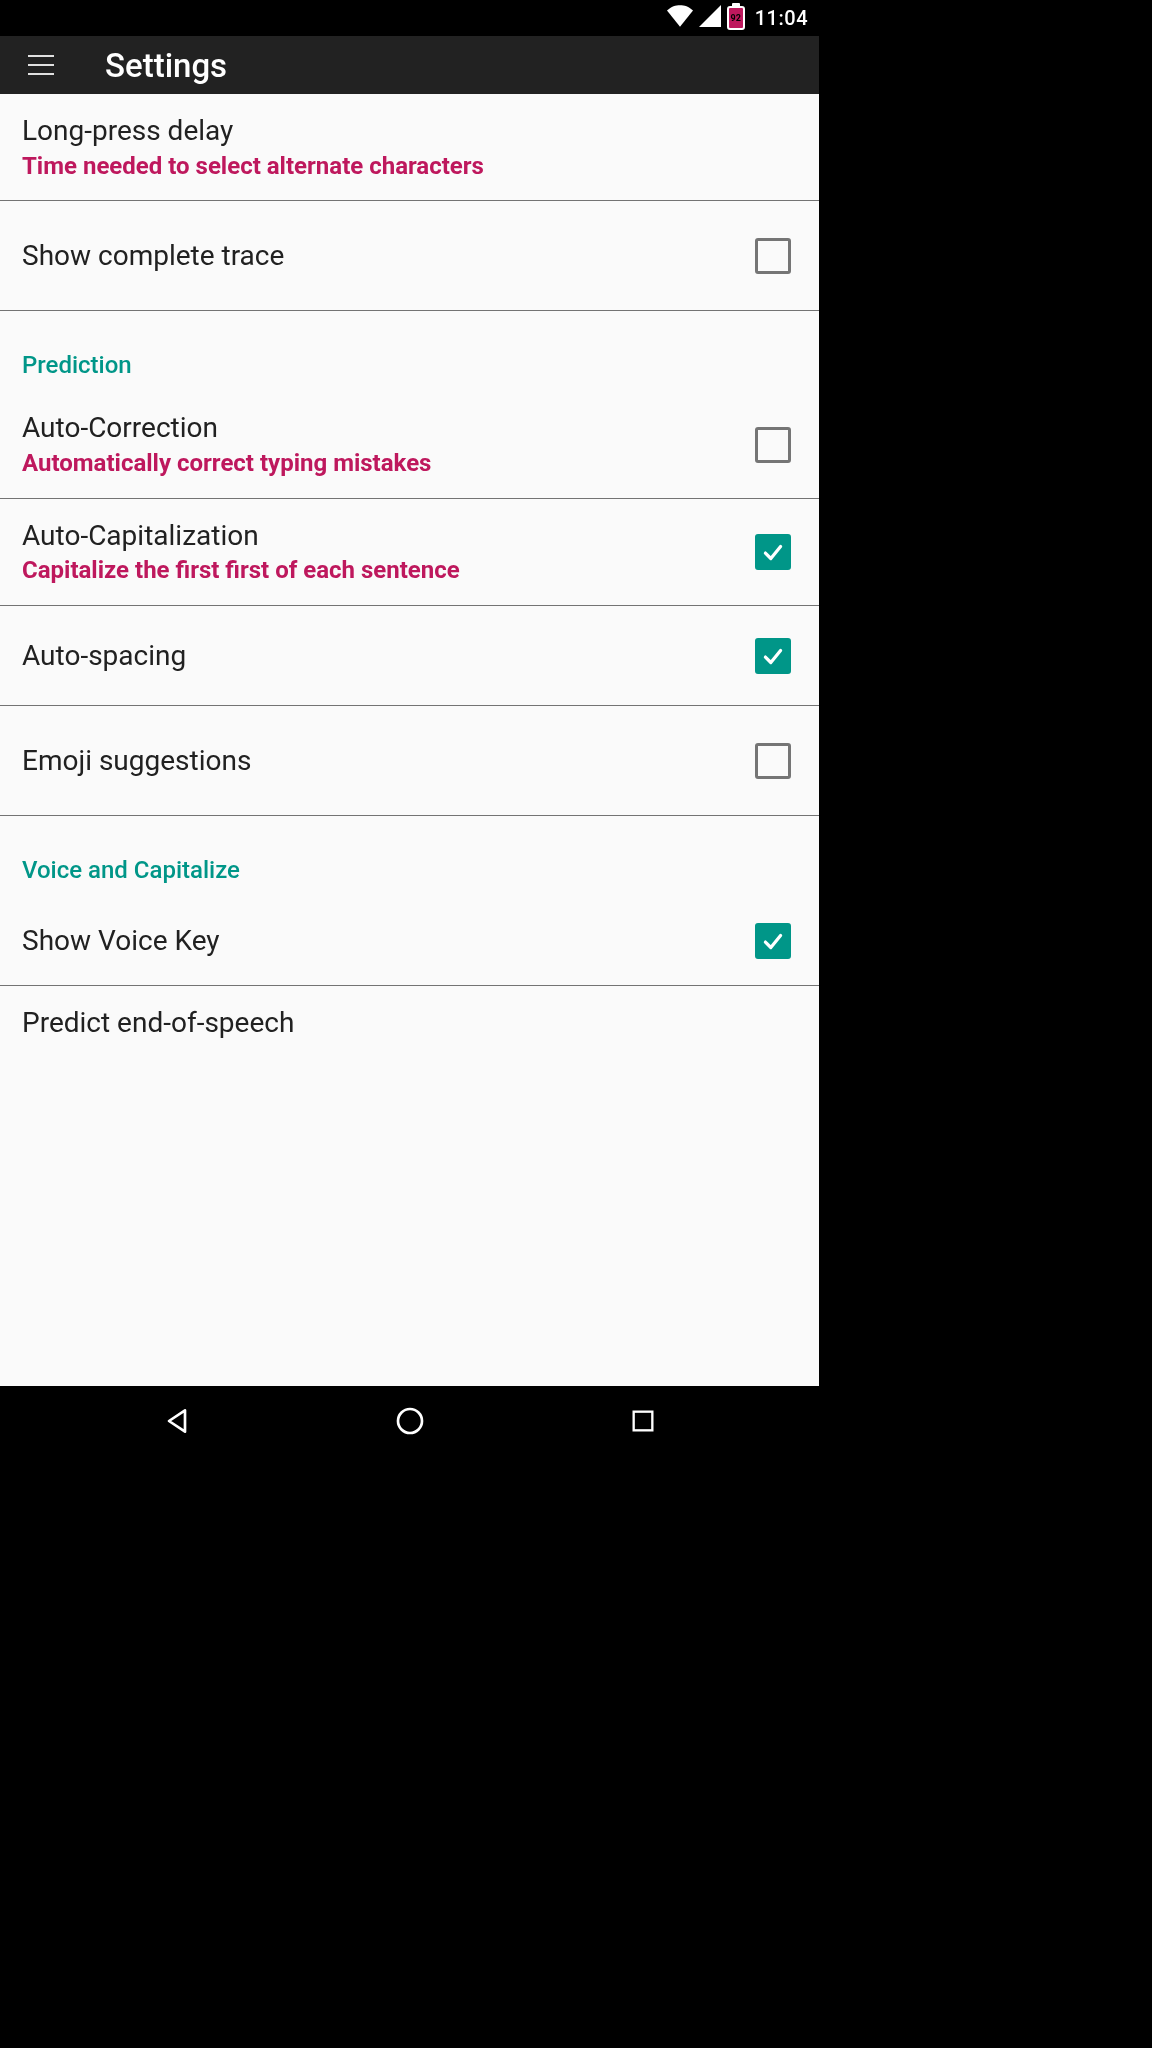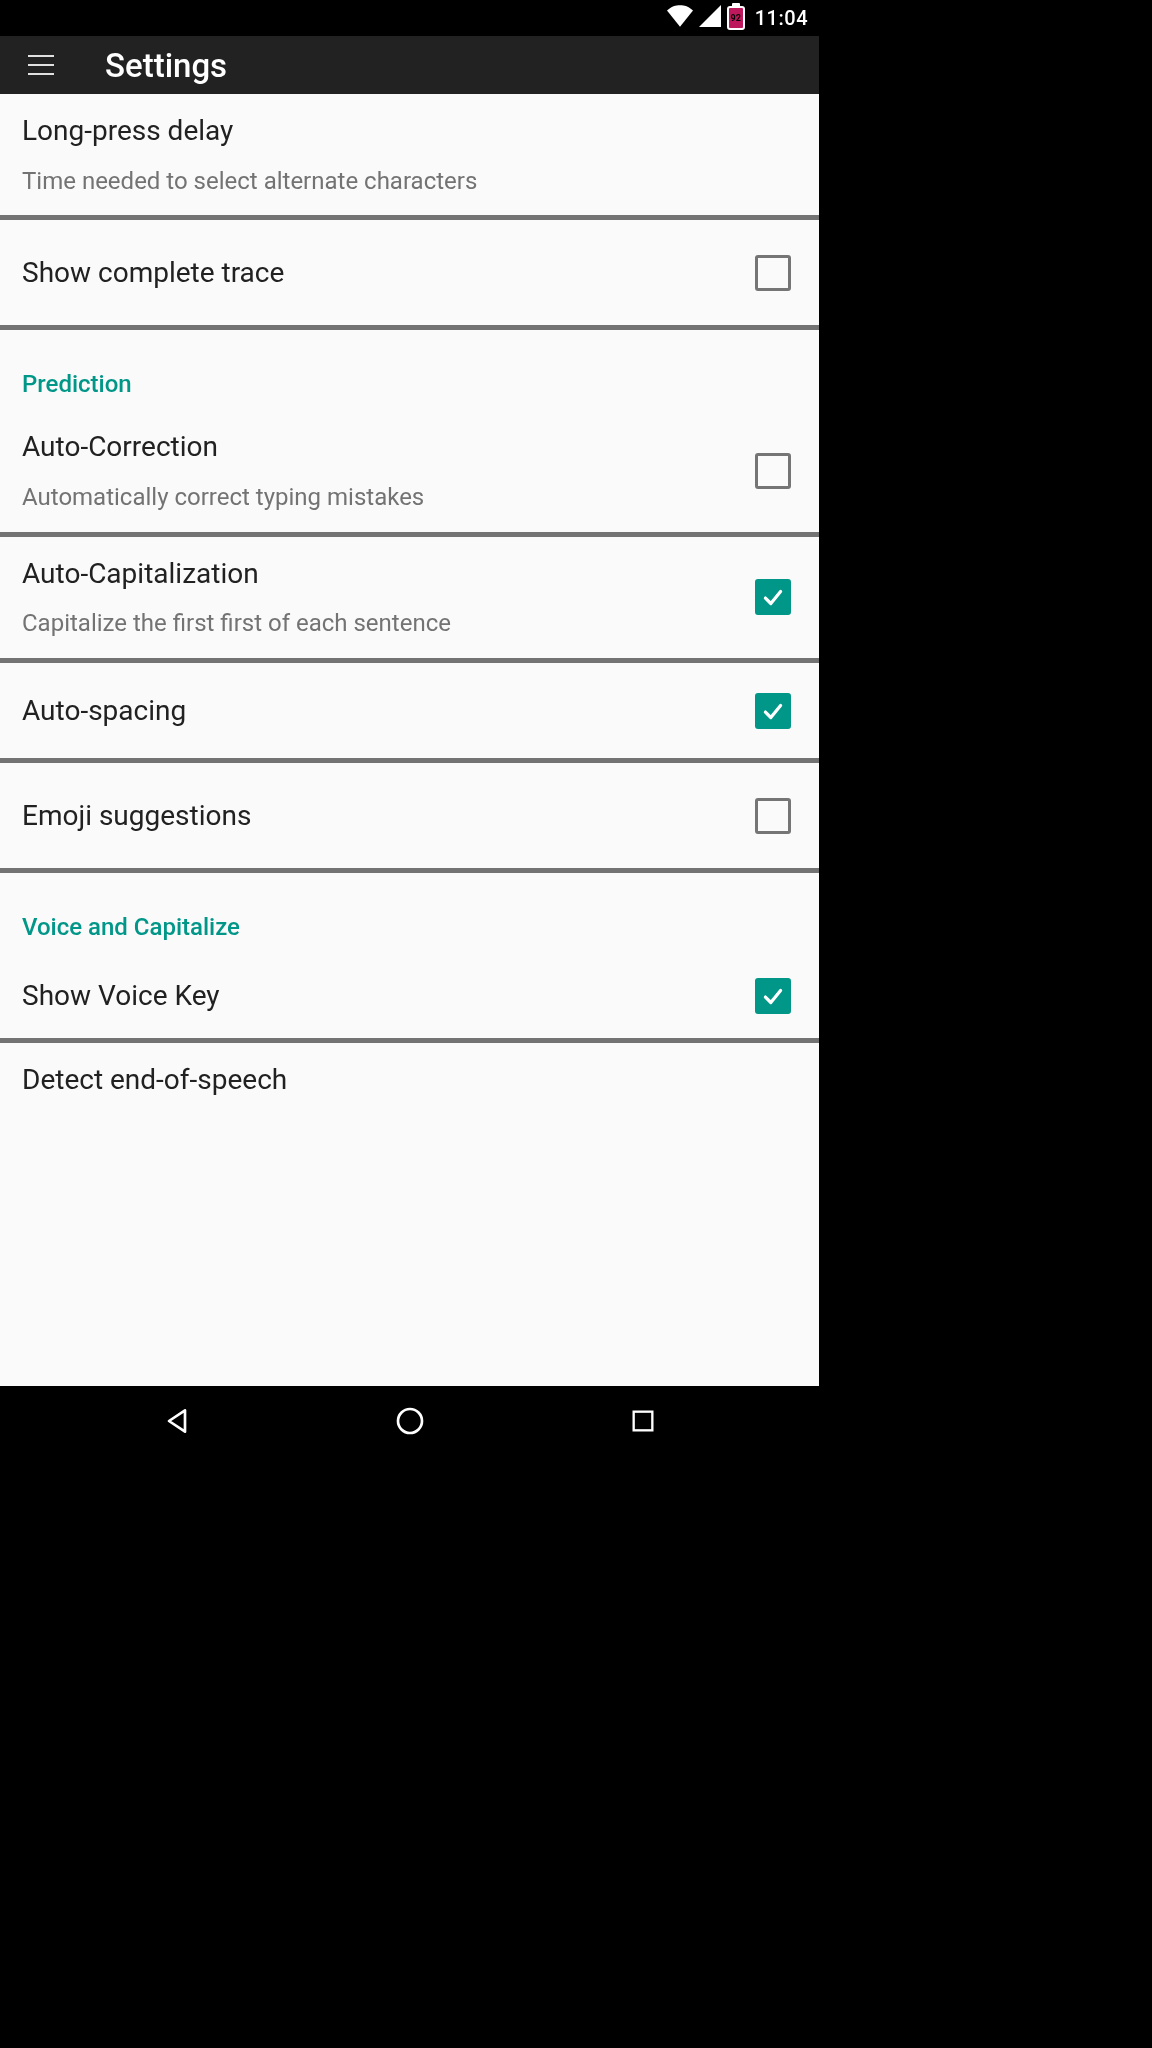--- a/index.html
+++ b/index.html
@@ -101,41 +101,41 @@
     .section-header {
       color: #009688;
       font-size: 24px;
       font-weight: 500;
       padding: 40px 22px 12px;
     }
     .setting-row {
       display: flex;
       align-items: center;
       padding: 20px 22px;
-      border-bottom: 5px solid #737373;
+      border-bottom: 1px solid #737373;
       min-height: 90px;
       cursor: pointer;
     }
     .setting-row.first {
       border-top: none;
     }
     .setting-text {
       flex: 1;
     }
     .setting-title {
       color: #212121;
       font-size: 28px;
       font-weight: 400;
       line-height: 1.2;
     }
     .setting-subtitle {
-      color: #737373;
+      color: #be185d;
       font-size: 24px;
-      font-weight: 400;
-      margin-top: 19px;
+      font-weight: 700;
+      margin-top: 4px;
       line-height: 1.2;
     }
     .checkbox {
       width: 36px;
       height: 36px;
       border: 3px solid #757575;
       border-radius: 3px;
       flex-shrink: 0;
       display: flex;
       align-items: center;
@@ -283,21 +283,21 @@
       </div>
       <div class="checkbox checked">
         <svg viewBox="0 0 24 24">
             <path d="M5 13 L10 18 L19 7"></path>
           </svg>
       </div>
     </div>
 
     <div class="partial-row">
       <div class="setting-text">
-        <div class="setting-title">Detect end-of-speech</div>
+        <div class="setting-title">Predict end-of-speech</div>
       </div>
     </div>
   </div>
 
   <div class="nav-bar">
     <div class="nav-button">
       <svg width="32" height="32" viewBox="0 0 24 24">
         <path d="M18 4 L6 12 L18 20 Z" fill="none" stroke="#fff" stroke-width="2" stroke-linejoin="round"></path>
       </svg>
     </div>

